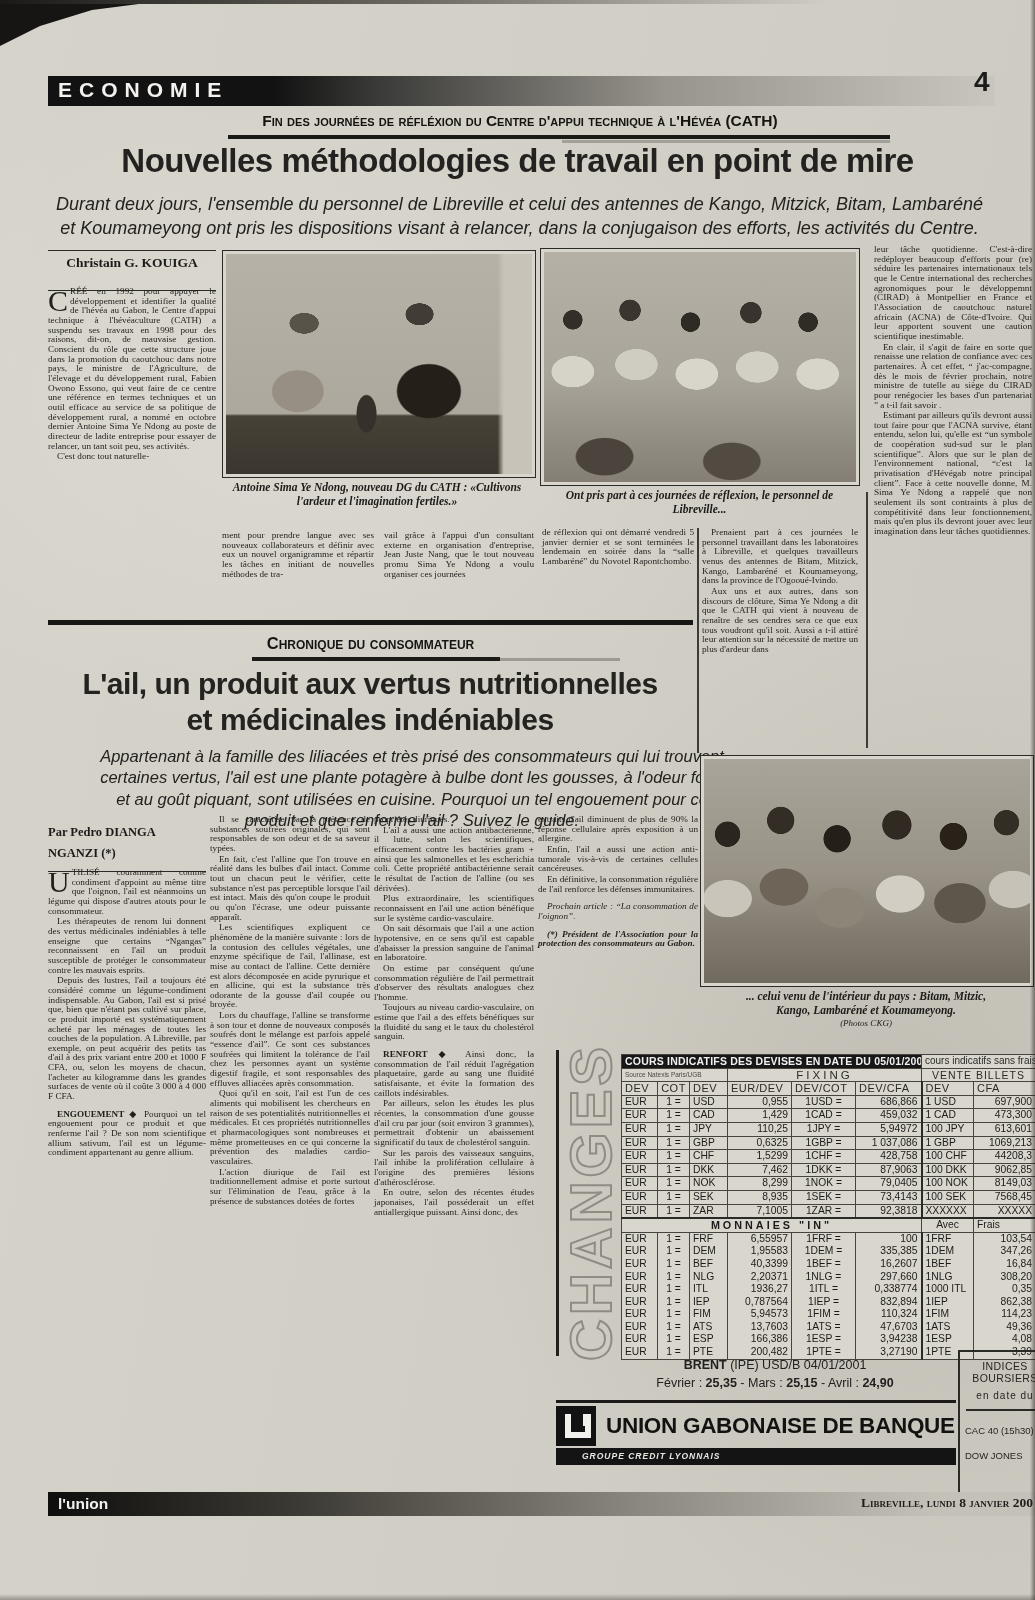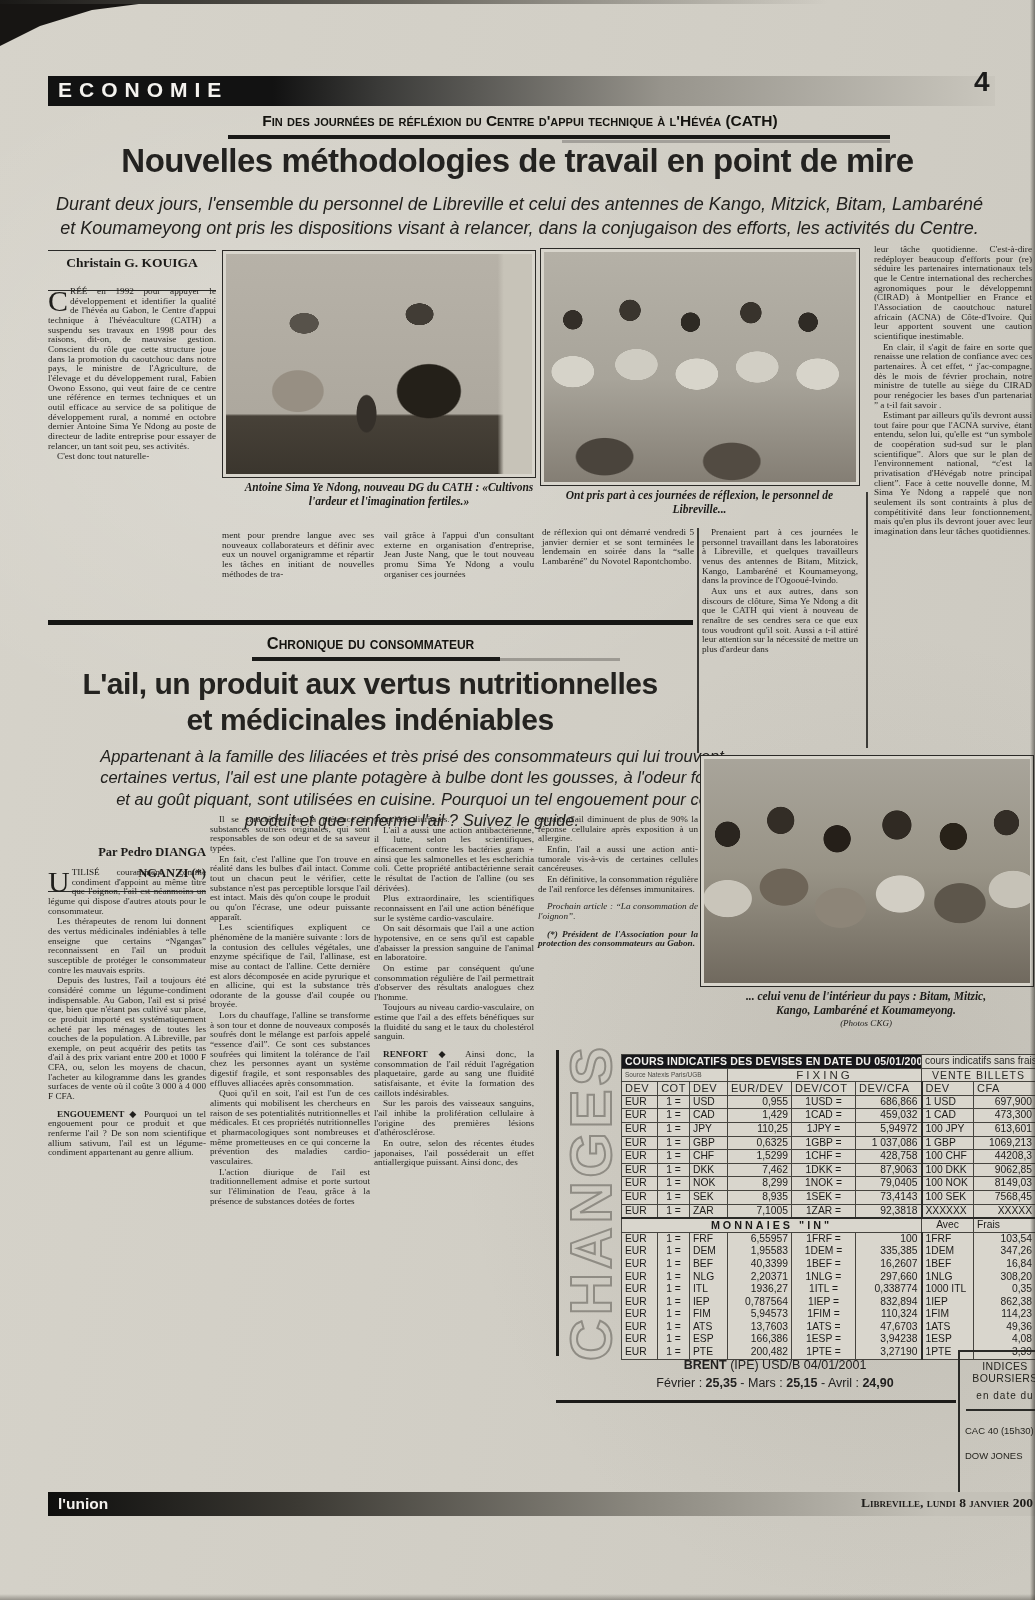--- a/index.html
+++ b/index.html
@@ -92,22 +92,22 @@
 
   
   .chron-label{position:absolute;left:48px;top:634px;width:645px;text-align:center;
     font-family:"Liberation Sans",sans-serif;font-weight:bold;font-size:16.5px;font-variant:small-caps;color:#161511;}
   .chron-rule{position:absolute;left:252px;top:657px;width:248px;height:3.5px;background:#1b1b19;}
   .chron-rule2{position:absolute;left:500px;top:658px;width:120px;height:3px;background:#9d9a93;}
   .headline2{position:absolute;left:44px;top:666px;width:652px;text-align:center;
     font-family:"Liberation Sans",sans-serif;font-weight:bold;font-size:30px;line-height:1.2;letter-spacing:-.5px;color:#242320;}
   .lede2{position:absolute;left:58px;top:746px;width:628px;text-align:center;font-style:italic;
     font-family:"Liberation Sans",sans-serif;font-size:16.5px;line-height:1.3;color:#23221f;margin-left:40px;}
-  .byline2{position:absolute;left:48px;top:822px;width:158px;text-align:right;font-weight:bold;font-size:12.5px;line-height:1.7;
-    border-bottom:1.5px solid #2a2a28;padding-bottom:6px;margin-top:20px;}
+  .byline2{position:absolute;left:48px;top:822px;width:158px;text-align:left;font-weight:bold;font-size:12.5px;line-height:1.7;
+    border-bottom:1.5px solid #2a2a28;padding-bottom:6px;}
 
   
   .changes{position:absolute;left:556px;top:1050px;width:479px;border-left:3px solid #201f1c;padding-left:0;}
   .changes-vert{position:absolute;left:2px;top:4px;height:296px;width:58px;display:flex;align-items:center;justify-content:center;
     writing-mode:vertical-rl;transform:rotate(180deg);
     font-family:"Liberation Sans",sans-serif;font-weight:bold;font-size:58px;letter-spacing:4px;
     color:rgba(0,0,0,0);-webkit-text-stroke:2px #8f8c84;}
   table.fx{position:absolute;left:62px;top:4px;border-collapse:collapse;background:#d9d6cd;
     font-family:"Liberation Sans",sans-serif;table-layout:fixed;width:414px;}
   table.fx td{border:1px solid #45443f;padding:0 3px;font-size:10.3px;line-height:12.6px;white-space:nowrap;overflow:hidden;}
@@ -165,21 +165,21 @@
   <div class="page-num">4</div>
 
   <div class="kicker">Fin des journées de réfléxion du Centre d'appui technique à l'Hévéa (CATH)</div>
   <div class="kicker-rule"></div>
   <div class="kicker-rule2"></div>
   <div class="headline1">Nouvelles méthodologies de travail en point de mire</div>
   <div class="lede1">Durant deux jours, l'ensemble du personnel de Libreville et celui des antennes de Kango, Mitzick, Bitam, Lambaréné et Koumameyong ont pris les dispositions visant à relancer, dans la conjugaison des efforts, les activités du Centre.</div>
   <div class="byline1">Christain G. KOUIGA</div>
 
   <div class="photo photo1" style="left:222px;top:250px;width:312px;height:226px;"></div>
-  <div class="caption" style="left:228px;top:481px;width:322px;">Antoine Sima Ye Ndong, nouveau DG du CATH : «Cultivons l'ardeur et l'imagination fertiles.»</div>
+  <div class="caption" style="left:216px;top:481px;width:322px;">Antoine Sima Ye Ndong, nouveau DG du CATH : «Cultivons l'ardeur et l'imagination fertiles.»</div>
   <div class="photo photo2" style="left:540px;top:248px;width:318px;height:236px;"></div>
   <div class="caption" style="left:542px;top:489px;width:315px;">Ont pris part à ces journées de réflexion, le personnel de Libreville...</div>
 
   <div class="col dropcap" style="left:48px;top:287px;width:168px;height:330px;">
       <p>CRÉÉ en 1992 pour appuyer le développement et identifier la qualité de l'hévéa au Gabon, le Centre d'appui technique à l'hévéaculture (CATH) a suspendu ses travaux en 1998 pour des raisons, dit-on, de mauvaise gestion. Conscient du rôle que cette structure joue dans la promotion du caoutchouc dans notre pays, le ministre de l'Agriculture, de l'élevage et du développement rural, Fabien Owono Essono, qui veut faire de ce centre une référence en termes techniques et un outil efficace au service de sa politique de développement rural, a nommé en octobre dernier Antoine Sima Ye Ndong au poste de directeur de ladite entreprise pour essayer de relancer, un tant soit peu, ses activités.</p>
       <p>C'est donc tout naturelle-</p>
     </div>
   <div class="col cont" style="left:222px;top:531px;width:152px;">
       <p>ment pour prendre langue avec ses nouveaux collaborateurs et définir avec eux un nouvel organigramme et répartir les tâches en initiant de nouvelles méthodes de tra-</p>
     </div>
@@ -231,20 +231,21 @@
       <p>L'action diurique de l'ail est traditionnellement admise et porte surtout sur l'élimination de l'eau, grâce à la présence de substances dotées de fortes</p>
     </div>
   <div class="col cont" style="left:374px;top:815px;width:160px;height:625px;">
       <p>propriétés diuriques.</p>
       <p>L'ail a aussi une action antibactérienne, il lutte, selon les scientifiques, efficacement contre les bactéries gram + ainsi que les salmonelles et les escherichia coli. Cette propriété antibactérienne serait le résultat de l'action de l'alline (ou ses dérivées).</p>
       <p>Plus extraordinaire, les scientifiques reconnaissent en l'ail une action bénéfique sur le système cardio-vasculaire.</p>
       <p>On sait désormais que l'ail a une action hypotensive, en ce sens qu'il est capable d'abaisser la pression sanguine de l'animal en laboratoire.</p>
       <p>On estime par conséquent qu'une consommation régulière de l'ail permettrait d'observer des résultats analogues chez l'homme.</p>
       <p>Toujours au niveau cardio-vasculaire, on estime que l'ail a des effets bénéfiques sur la fluidité du sang et le taux du cholestérol sanguin.</p>
       <p class="kick"><strong>RENFORT ◆</strong> Ainsi donc, la consommation de l'ail réduit l'agrégation plaquetaire, garde au sang une fluidité satisfaisante, et évite la formation des caillots indésirables.</p>
+      <p>Par ailleurs, selon les études les plus récentes, la consommation d'une gousse d'ail cru par jour (soit environ 3 grammes), permettrait d'obtenir un abaissement significatif du taux de cholestérol sanguin.</p>
       <p>Sur les parois des vaisseaux sanguins, l'ail inhibe la prolifération cellulaire à l'origine des premières lésions d'athérosclérose.</p>
       <p>En outre, selon des récentes études japonaises, l'ail posséderait un effet antiallergique puissant. Ainsi donc, des</p>
     </div>
   <div class="col cont" style="left:538px;top:815px;width:160px;height:230px;">
       <p>extraits d'ail diminuent de plus de 90% la réponse cellulaire après exposition à un allergine.</p>
       <p>Enfin, l'ail a aussi une action anti-tumorale vis-à-vis de certaines cellules cancéreuses.</p>
       <p>En définitive, la consommation régulière de l'ail renforce les défenses immunitaires.</p>
       <p class="note">Prochain article : “La consommation de l'oignon”.</p>
       <p class="note"><strong>(*) Président de l'Association pour la protection des consommateurs au Gabon.</strong></p>
     </div>
@@ -495,20 +496,27 @@
         </tbody>
     </table>
   </div>
 
   <div class="brent">
       <p class="kick"><strong>BRENT</strong> (IPE) USD/B 04/01/2001</p>
       <p>Février : <strong>25,35</strong> - Mars : <strong>25,15</strong> - Avril : <strong>24,90</strong></p>
     </div>
 
   <div class="ugb-rule"></div>
+  <div class="ugb">
+    <div class="ugb-logo"></div>
+    <div class="ugb-name">UNION GABONAISE DE BANQUE</div>
+    <div class="ugb-band">
+      <span>GROUPE CREDIT LYONNAIS</span>
+    </div>
+  </div>
 
   <div class="indices">
     <div class="t1">INDICES BOURSIERS</div>
     <div class="t2">en date du</div>
     <div class="it">CAC 40 (15h30)</div>
     <div class="it">DOW JONES</div>
   </div>
 
   <div class="footer-bar">
     <span class="footer-brand">l'union</span>

